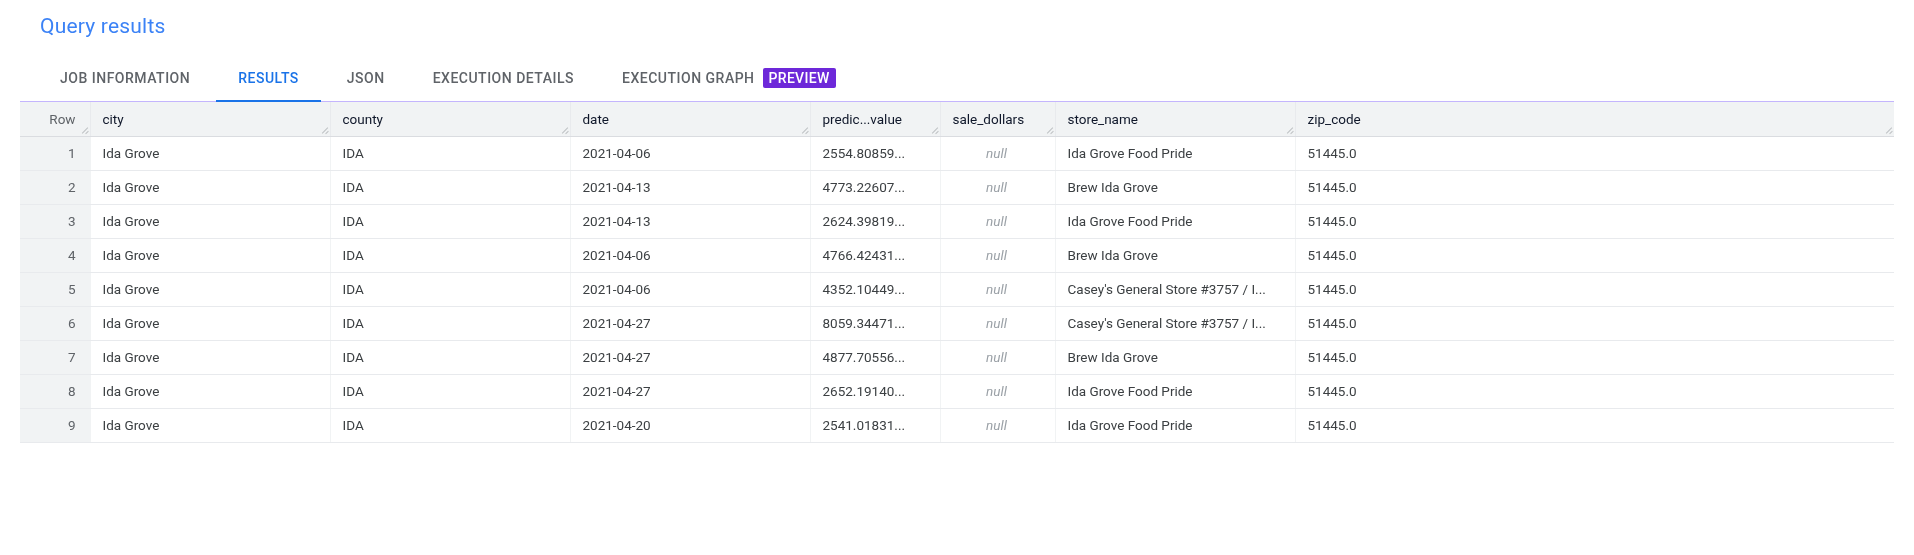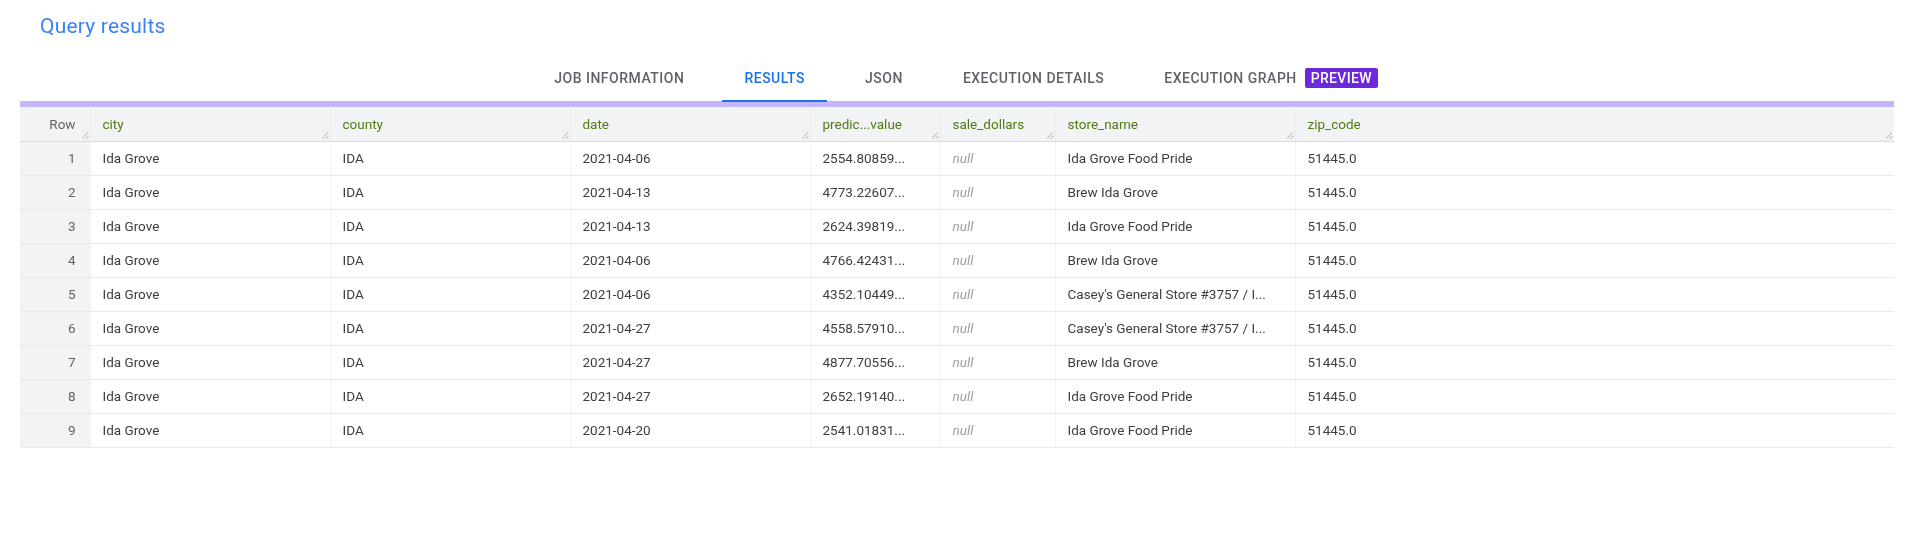--- a/index.html
+++ b/index.html
@@ -13,24 +13,23 @@
     .container { width: 100%; }
     .title {
       font-size: 21px;
       font-weight: 400;
       color: #3b82f6;
       padding: 14px 20px 18px 20px;
       letter-spacing: 0.2px;
     }
     .tabs {
       display: flex;
-      border-bottom: 6px solid #c4b5fd;
+      border-bottom: 1px solid #c4b5fd;
       padding-left: 18px;
-      gap: 16px;
-      justify-content: center;
+      gap: 4px;
     }
     .tab {
       padding: 12px 22px 12px 22px;
       font-size: 14px;
       font-weight: 500;
       letter-spacing: 0.5px;
       color: #5f6368;
       cursor: pointer;
       border-bottom: 2px solid transparent;
       margin-bottom: -1px;
@@ -63,21 +62,21 @@
       padding: 8px 12px;
       border-bottom: 1px solid #e8eaed;
       font-size: 13.5px;
       height: 34px;
       overflow: hidden;
       text-overflow: ellipsis;
       white-space: nowrap;
     }
     thead th {
       background: #f1f3f4;
-      color: #4d7c0f;
+      color: #0f172a;
       font-weight: 400;
       position: relative;
       border-right: 1px solid #e8eaed;
       border-bottom: 1px solid #dadce0;
     }
     thead th:last-child { border-right: none; }
     tbody td { color: #3c4043; border-right: 1px solid #f1f3f4; }
     tbody td:last-child { border-right: none; }
     .col-row { width: 70px; }
     .col-city { width: 240px; }
@@ -86,21 +85,21 @@
     .col-pred { width: 130px; }
     .col-sale { width: 115px; }
     .col-store { width: 240px; }
     .col-zip { width: auto; }
     th.col-row, td.col-row {
       text-align: right;
       background: #f1f3f4;
       padding-right: 14px;
       color: #5f6368;
     }
-    td.col-sale { text-align: left; padding-right: 14px; }
+    td.col-sale { text-align: center; padding-right: 14px; }
     .null { font-style: italic; color: #9aa0a6; }
     .resize-handle {
       position: absolute;
       right: 2px;
       bottom: 2px;
       width: 8px;
       height: 8px;
       opacity: 0.35;
       pointer-events: none;
     }
@@ -202,21 +201,21 @@
             <td class="col-pred"><span>4352.10449...</span></td>
             <td class="col-sale"><span class="null">null</span></td>
             <td class="col-store"><span>Casey's General Store #3757 / I...</span></td>
             <td class="col-zip"><span>51445.0</span></td>
           </tr>
           <tr>
             <td class="col-row"><span>6</span></td>
             <td class="col-city"><span>Ida Grove</span></td>
             <td class="col-county"><span>IDA</span></td>
             <td class="col-date"><span>2021-04-27</span></td>
-            <td class="col-pred"><span>4558.57910...</span></td>
+            <td class="col-pred"><span>8059.34471...</span></td>
             <td class="col-sale"><span class="null">null</span></td>
             <td class="col-store"><span>Casey's General Store #3757 / I...</span></td>
             <td class="col-zip"><span>51445.0</span></td>
           </tr>
           <tr>
             <td class="col-row"><span>7</span></td>
             <td class="col-city"><span>Ida Grove</span></td>
             <td class="col-county"><span>IDA</span></td>
             <td class="col-date"><span>2021-04-27</span></td>
             <td class="col-pred"><span>4877.70556...</span></td>

